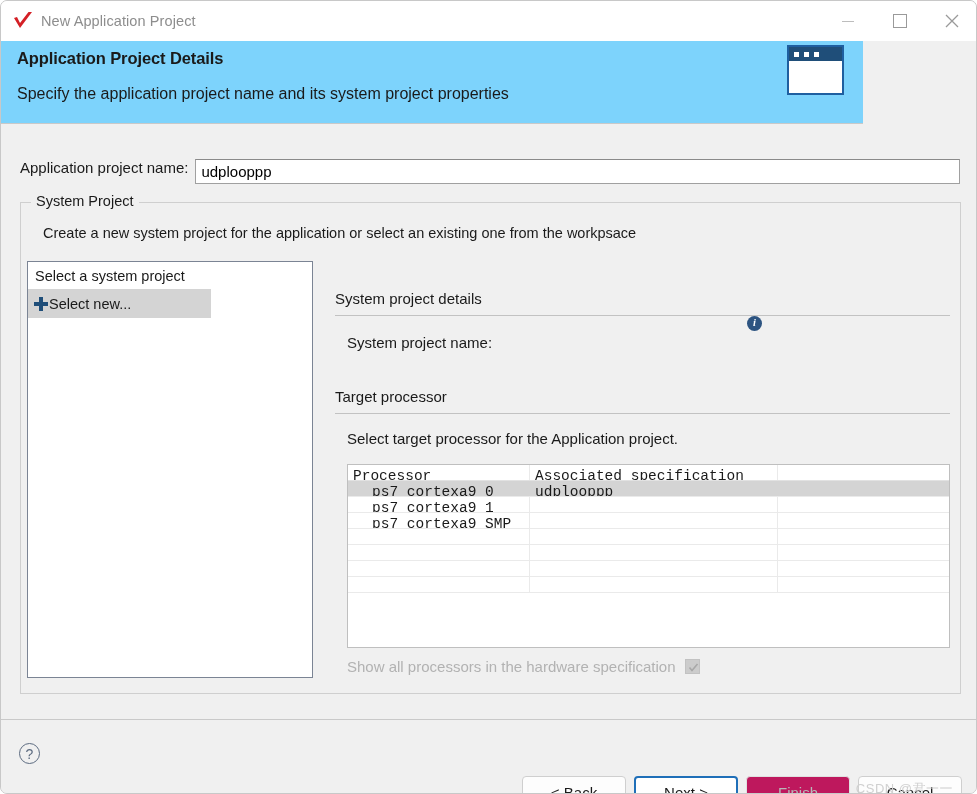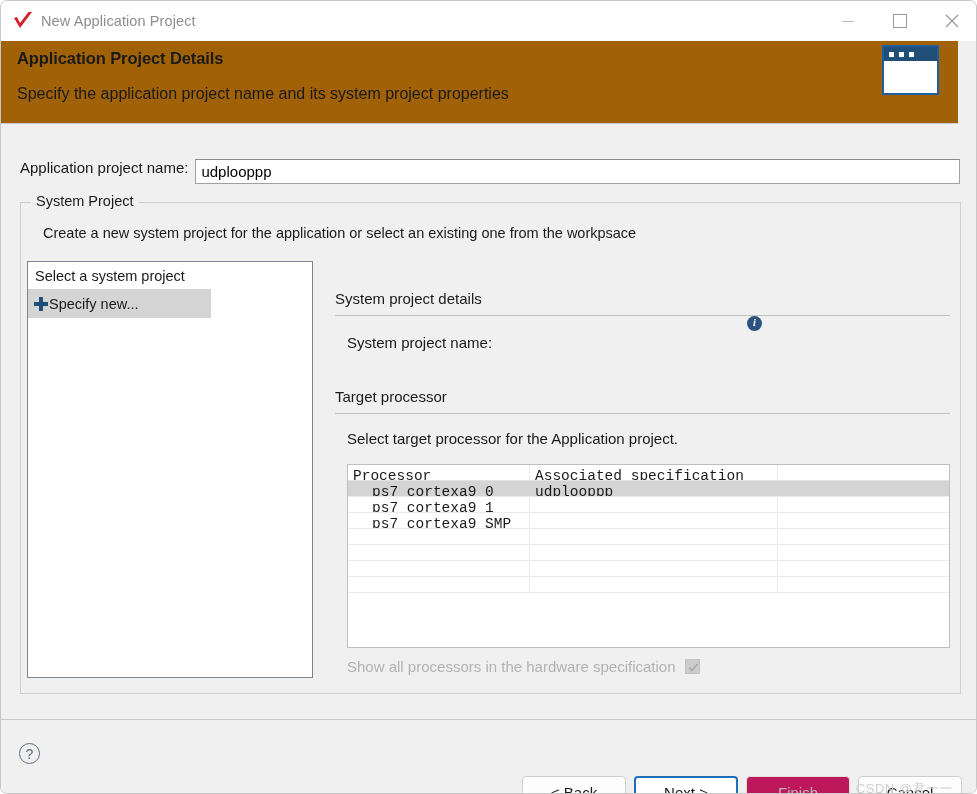--- a/index.html
+++ b/index.html
@@ -69,22 +69,22 @@
     display: block;
     width: 12px; height: 12px;
     border: 1.3px solid #9a9a9a;
   }
   .win-btn.close svg { display:block; }
 
   
   .header {
     position: absolute;
     left: 0; top: 40px;
-    width: 957px; height: 82px;
-    background: #a16207;
+    width: 862px; height: 82px;
+    background: #7dd3fc;
     border-bottom: 1px solid #c9c9c9;
   }
   .header-title {
     position: absolute;
     left: 16px; top: 8px;
     font-size: 16.5px;
     font-weight: bold;
     color: #1a1a1a;
     letter-spacing: -0.1px;
   }
@@ -450,21 +450,21 @@
       <span class="groupbox-title">System Project</span>
       <span class="group-desc">Create a new system project for the application or select an existing one from the workpsace</span>
       <span class="info-icon" id="info-icon-sysproject">i</span>
 
       <div class="list-panel">
         <div class="list-header">
           <span class="list-header-text">Select a system project</span>
         </div>
         <div class="list-item">
           <span class="plus-icon"></span>
-          <span class="list-item-label">Specify new...</span>
+          <span class="list-item-label">Select new...</span>
         </div>
       </div>
 
       <div class="details">
         <div class="section-title" id="sect-details">System project details</div>
         <div class="section-rule" id="rule-details"></div>
 
         <div class="row-sysname">
           <span class="label-appname">System project name:</span>
         </div>

